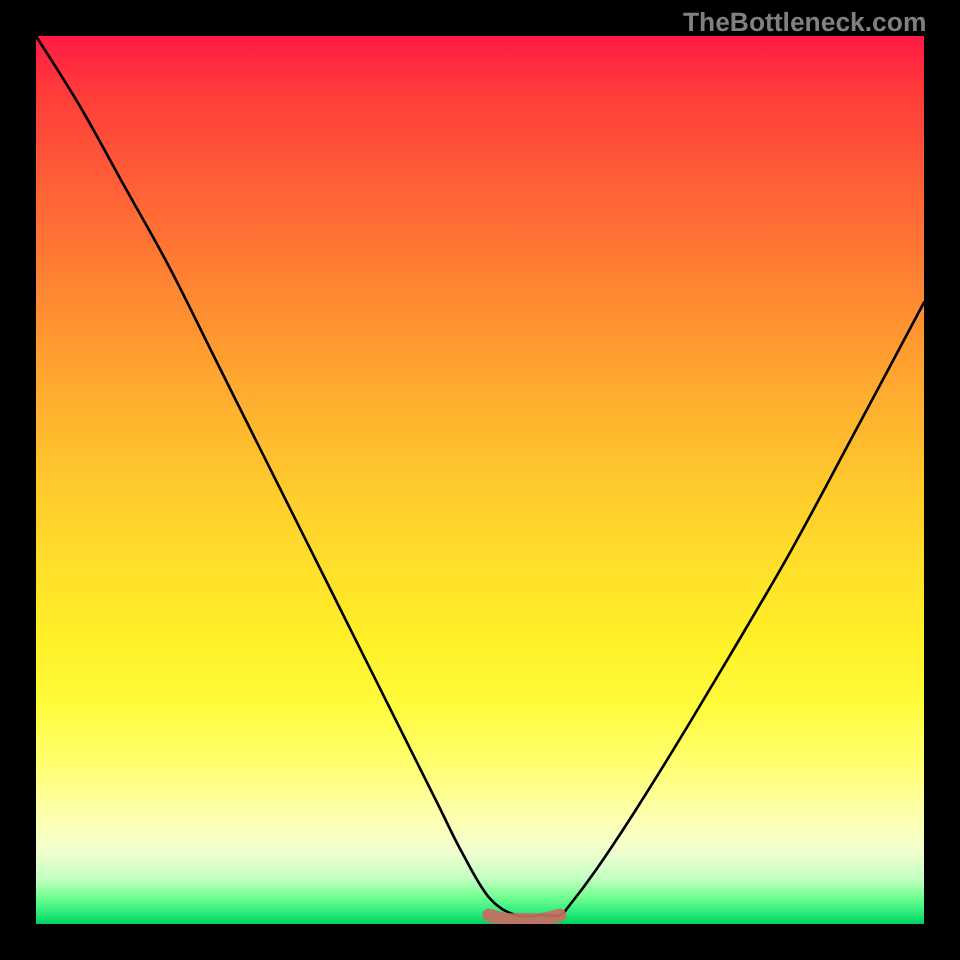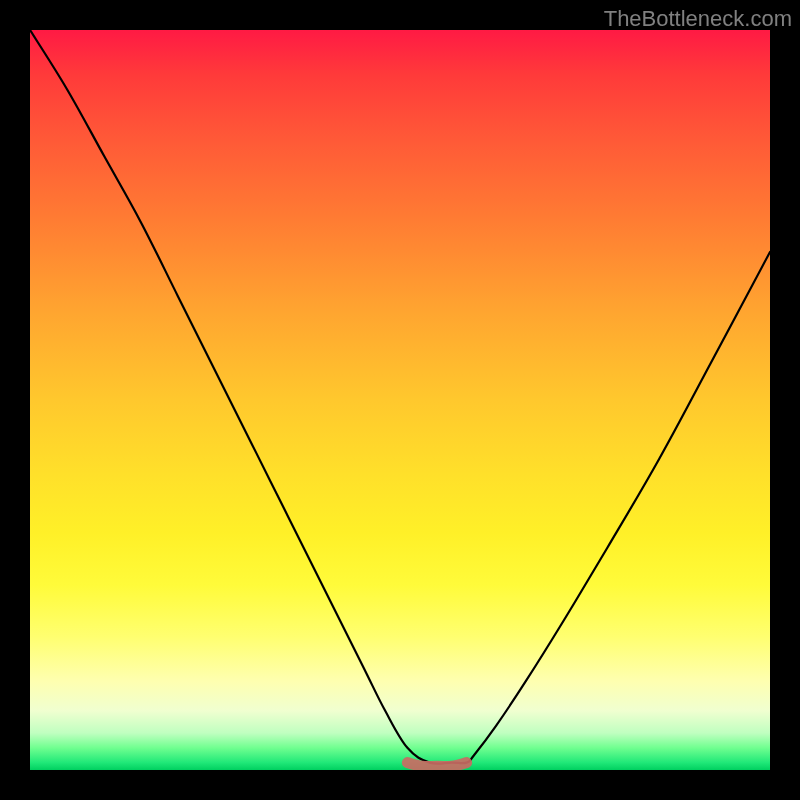--- a/index.html
+++ b/index.html
@@ -7,24 +7,24 @@
     width: 800px;
     height: 800px;
     background: #000;
     position: relative;
     overflow: hidden;
     font-family: Arial, sans-serif;
   }
   .watermark {
     position: absolute;
     top: 6px;
-    right: 8px;
+    right: 28px;
     color: #808080;
     font-size: 22px;
-    font-weight: 400;
+    font-weight: 700;
     z-index: 10;
   }
   .plot-area {
     position: absolute;
     left: 30px;
     top: 30px;
     width: 740px;
     height: 740px;
     overflow: hidden;
   }

